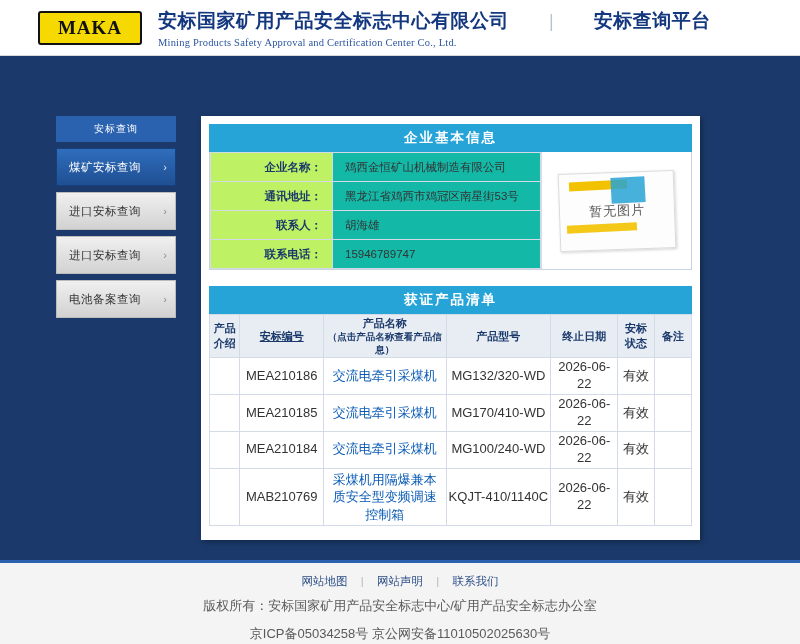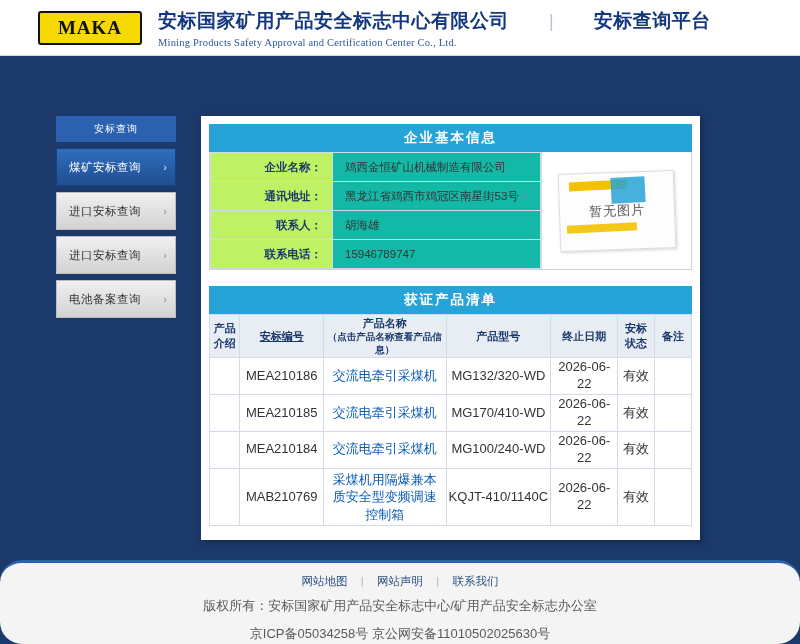--- a/index.html
+++ b/index.html
@@ -213,21 +213,20 @@
   .col-f { width: 46px; }
   .col-g { width: 48px; }
 
   
   .footer {
     height: 84px;
     background: #f4f4f4;
     border-top: 3px solid #2a62b0;
     text-align: center;
     padding-top: 11px;
-    border-radius: 22px;
   }
   .fnav { font-size: 11.5px; color: #2c4e86; }
   .fnav span.s { color: #b9b9b9; margin: 0 10px; }
   .fnav a { color: #2c4e86; text-decoration: none; cursor: pointer; }
   .fline {
     font-size: 13px; color: #5a5a5a; margin-top: 7px; line-height: 1.6;
   }
 </style>
 </head>
 <body>

